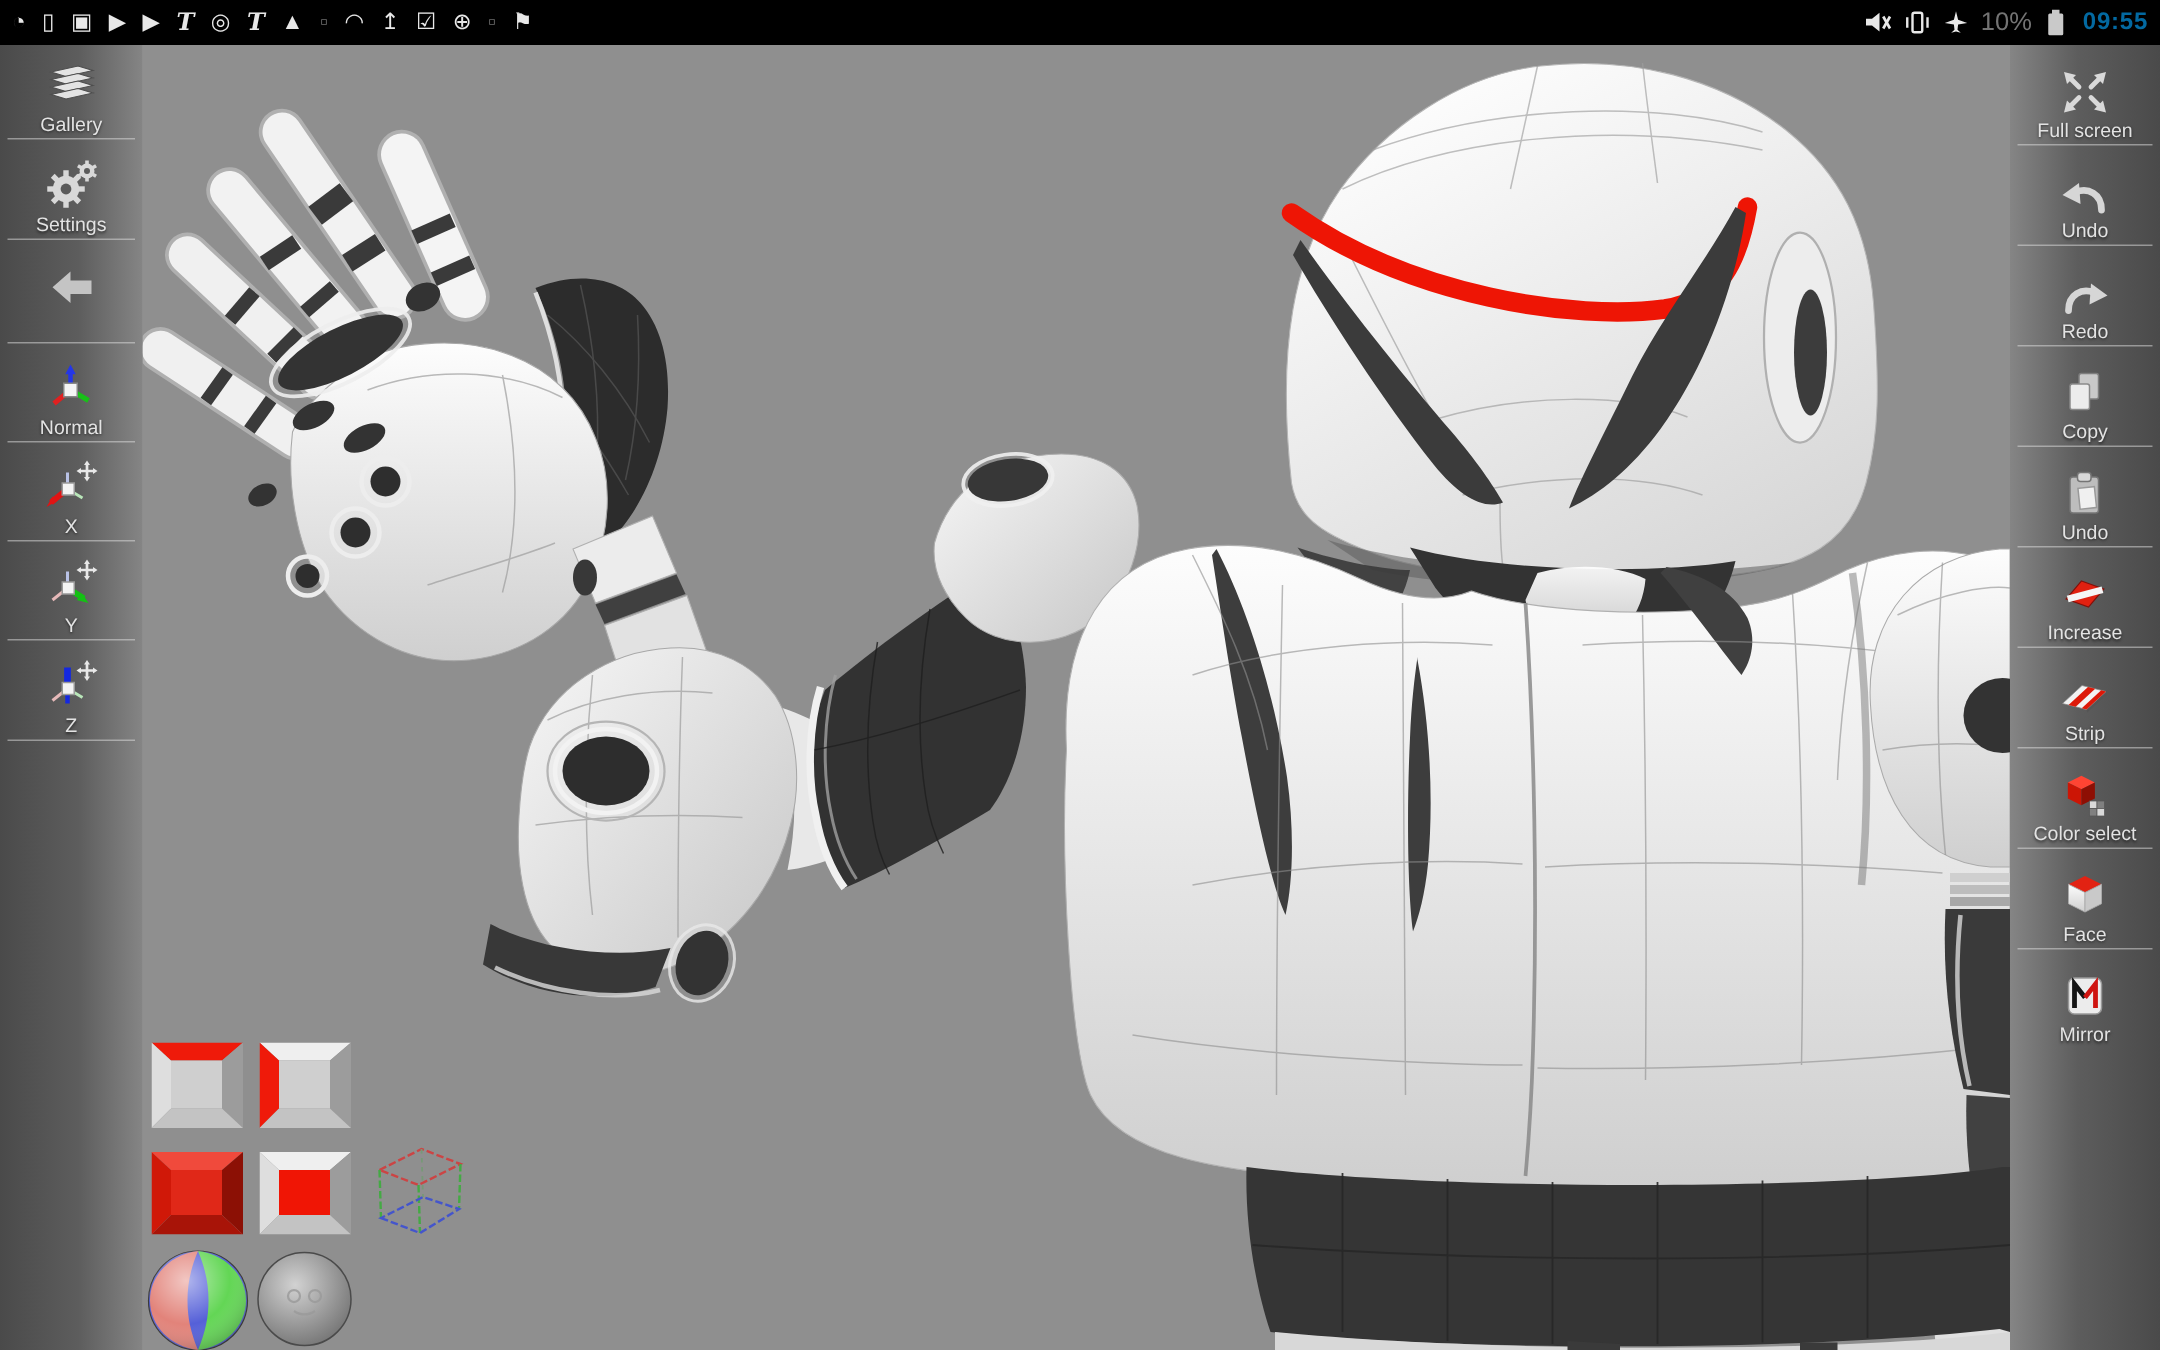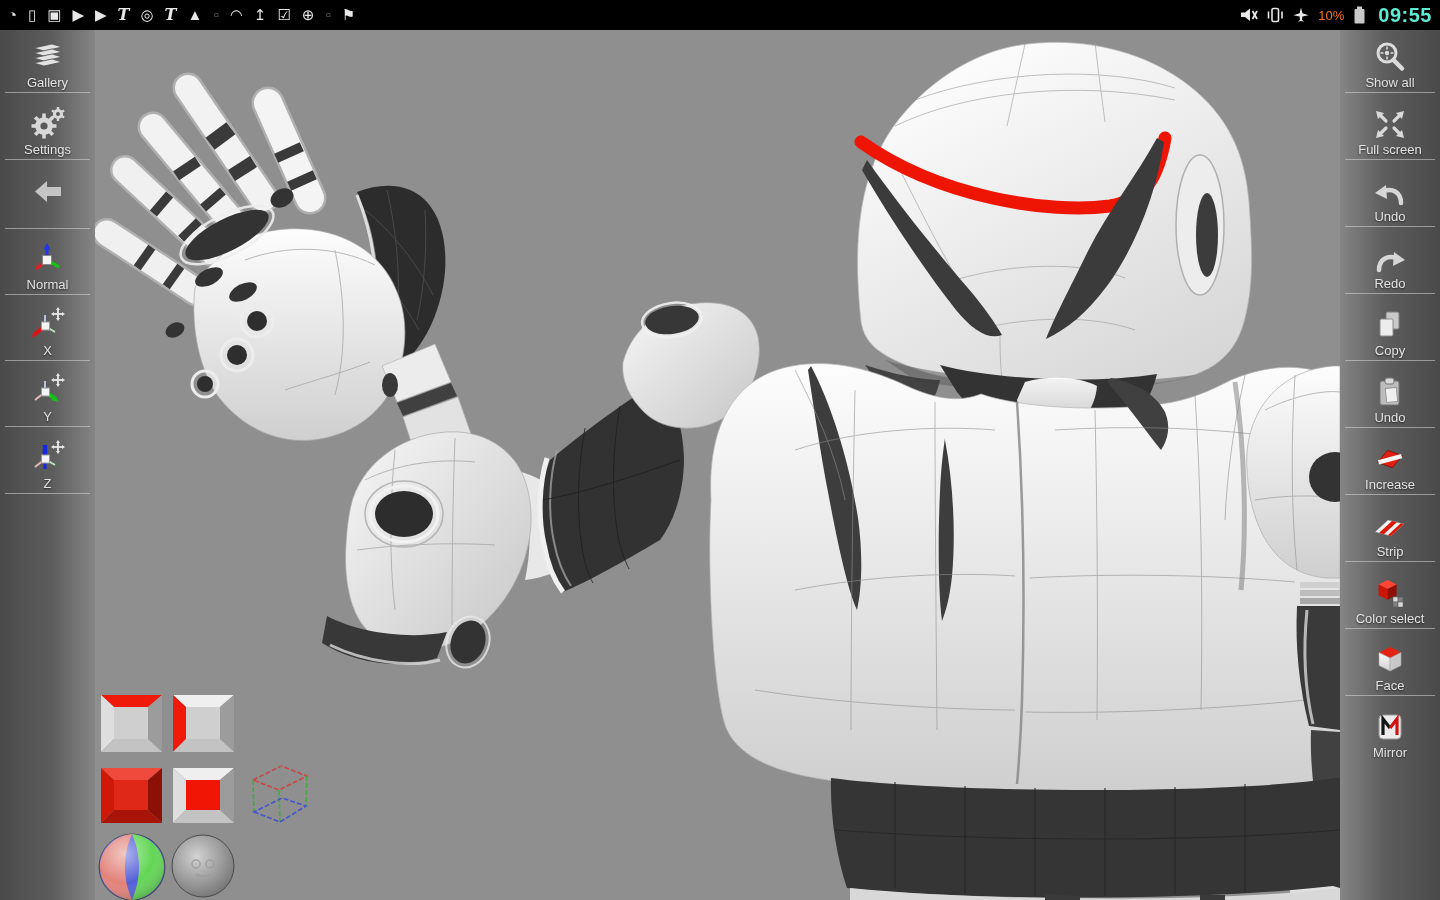--- a/index.html
+++ b/index.html
@@ -7,22 +7,22 @@
   .screen { width:1440px; height:900px; position:relative; overflow:hidden;
             font-family:"Liberation Sans", sans-serif; background:#8f8f8f; }
   
   .status-bar { height:30px; background:#000; display:flex; justify-content:space-between;
                 align-items:center; padding:0 8px; }
   .notif-icons { display:flex; gap:11px; align-items:center; }
   .notif-icons .ni { color:#e8e8e8; font-size:15px; line-height:30px; }
   .notif-icons .ni.dim { opacity:.45; }
   .notif-icons .ni.serifT { font-family:"DejaVu Serif", serif; font-weight:bold; font-style:italic; font-size:16px; }
   .sys-icons { display:flex; gap:8px; align-items:center; }
-  .battery-pct { color:#f97316; font-size:13px; }
-  .clock { color:#5eead4; font-size:20px; font-weight:bold; letter-spacing:.5px; margin-left:4px; }
+  .battery-pct { color:#737373; font-size:17px; }
+  .clock { color:#0369a1; font-size:16px; font-weight:bold; letter-spacing:.5px; margin-left:4px; }
   
   .workspace { display:flex; height:870px; }
   .toolbar { display:flex; flex-direction:column; flex-shrink:0; }
   .toolbar.left  { width:95px;  background:linear-gradient(90deg,#4a4a4a 0%,#5d5d5d 55%,#858585 100%); }
   .toolbar.right { width:100px; background:linear-gradient(270deg,#4a4a4a 0%,#5d5d5d 55%,#858585 100%); }
   .tb-item { position:relative; height:67px; display:flex; flex-direction:column;
              align-items:center; justify-content:flex-end; padding-bottom:3px; cursor:pointer; }
   .tb-item.first { height:63px; }
   .tb-item.h66 { height:66px; }
   .tb-item.back { height:69px; justify-content:center; }
@@ -450,34 +450,20 @@
         <circle cx="33" cy="32" r="31" fill="url(#gGray)" stroke="#4a4a4a" stroke-width="1"></circle>
         <g stroke="#9a9a9a" stroke-width="1.5" fill="none" opacity=".8">
           <circle cx="26" cy="30" r="4"></circle>
             <circle cx="40" cy="30" r="4"></circle>
           <path d="M26,40 C30,43 36,43 40,40"></path>
         </g>
       </svg>
     </div>
 
     <div class="toolbar right">
-      <div class="tb-item first">
-        <svg class="tb-icon" width="36" height="34">
-          <circle cx="15" cy="13" r="9" fill="none" stroke="#dcdcdc" stroke-width="3"></circle>
-          <circle cx="15" cy="13" r="2.2" fill="#dcdcdc"></circle>
-          <g stroke="#dcdcdc" stroke-width="1.5">
-            <line x1="15" y1="6.5" x2="15" y2="9.5"></line>
-              <line x1="15" y1="16.5" x2="15" y2="19.5"></line>
-            <line x1="8.5" y1="13" x2="11.5" y2="13"></line>
-              <line x1="18.5" y1="13" x2="21.5" y2="13"></line>
-          </g>
-          <line x1="21.5" y1="20" x2="30" y2="28.5" stroke="#dcdcdc" stroke-width="4.5" stroke-linecap="round"></line>
-        </svg>
-        <span class="tb-label">Show all</span>
-      </div>
       <div class="tb-item">
         <svg class="tb-icon" width="36" height="34">
           <g stroke="#d9d9d9" stroke-width="3.2" stroke-linecap="round">
             <line x1="14" y1="14" x2="8" y2="8"></line>
               <line x1="22" y1="14" x2="28" y2="8"></line>
             <line x1="14" y1="21" x2="8" y2="27"></line>
               <line x1="22" y1="21" x2="28" y2="27"></line>
           </g>
           <g fill="#d9d9d9">
             <polygon points="4,4 12,6 6,12"></polygon>

